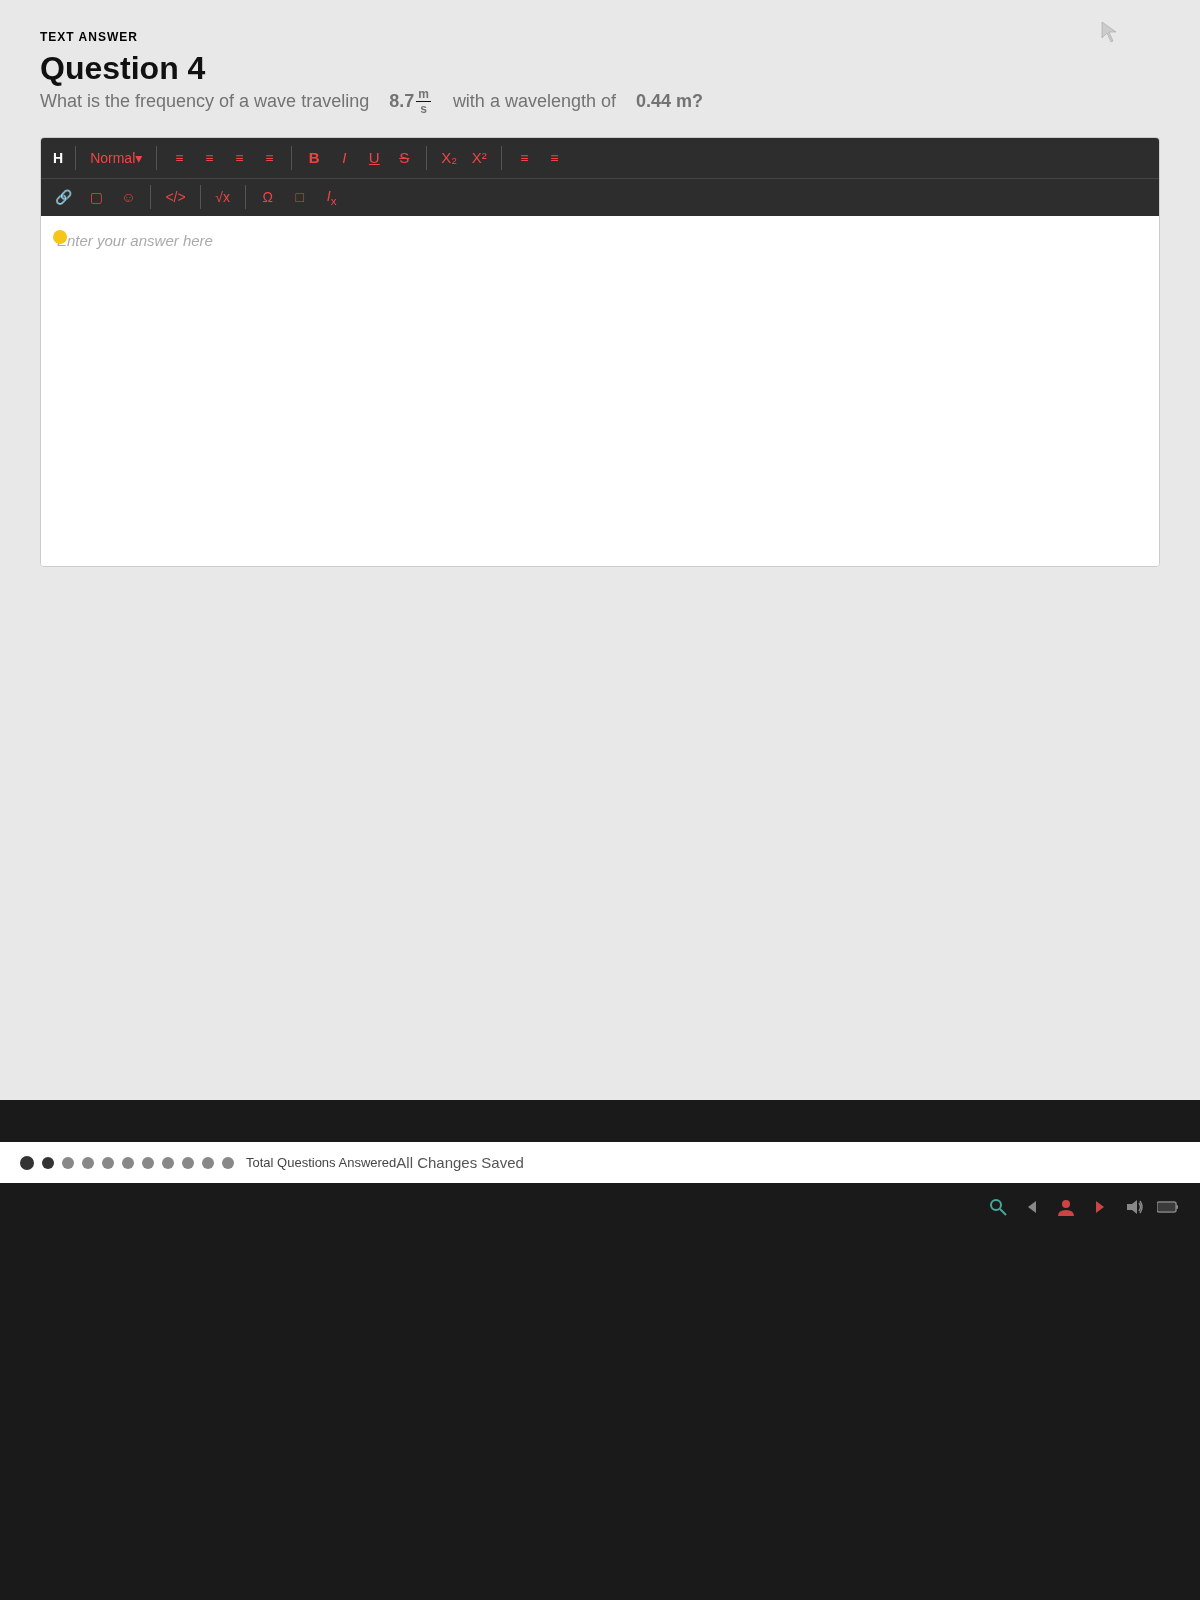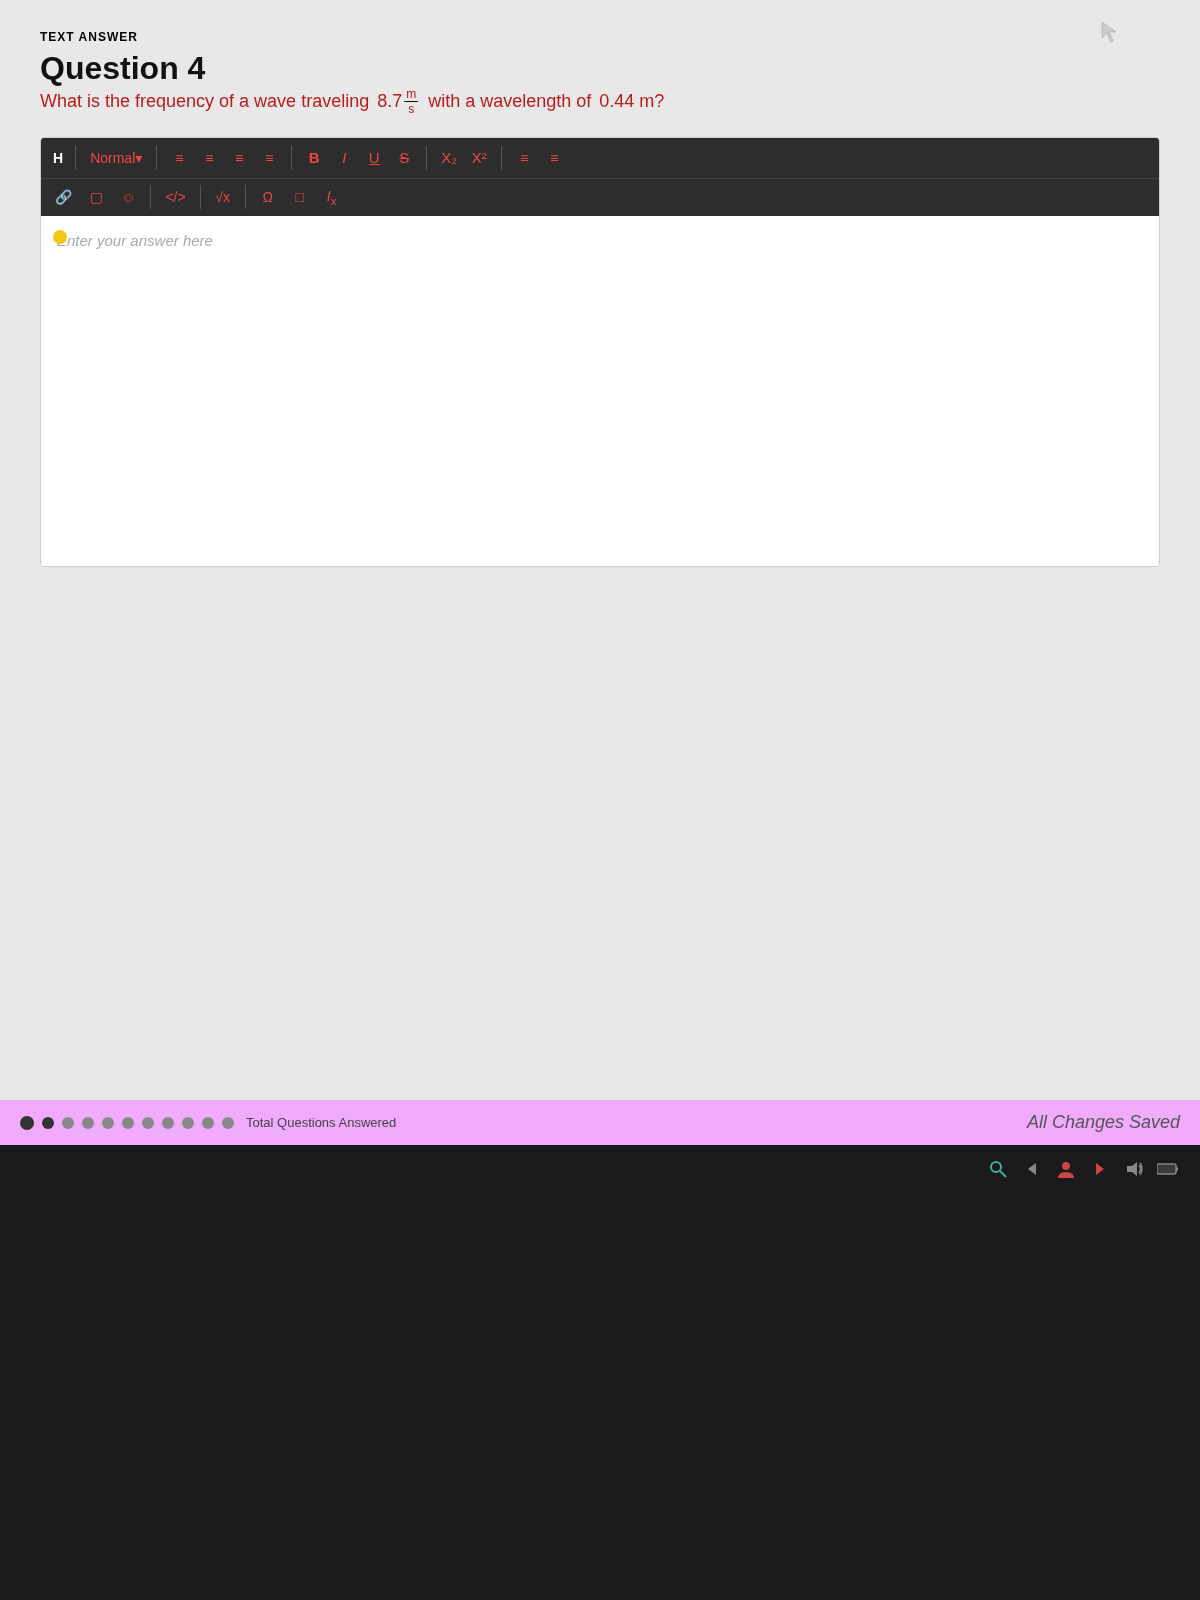--- a/index.html
+++ b/index.html
@@ -30,26 +30,26 @@
     }
 
     .question-title {
       font-size: 32px;
       font-weight: bold;
       color: #111;
     }
 
     .question-text {
       font-size: 18px;
-      color: #b91c1c;
+      color: #737373;
       margin-bottom: 20px;
       display: flex;
       align-items: baseline;
       flex-wrap: wrap;
-      gap: 8px;
+      gap: 20px;
     }
 
     .fraction-container {
       display: inline-flex;
       flex-direction: column;
       align-items: center;
       font-size: 14px;
       margin: 0 2px;
       vertical-align: middle;
     }
@@ -61,21 +61,21 @@
       line-height: 1.2;
     }
 
     .fraction-bottom {
       font-size: 12px;
       padding: 0 2px;
       line-height: 1.2;
     }
 
     .bold-value {
-      font-weight: normal;
+      font-weight: bold;
     }
 
     .editor-container {
       background: #fff;
       border: 1px solid #ccc;
       border-radius: 4px;
       overflow: hidden;
     }
 
     .toolbar {
@@ -141,25 +141,26 @@
     }
 
     .placeholder-text {
       color: #aaa;
       font-size: 15px;
       font-style: italic;
     }
 
     
     .bottom-bar {
-      background: #f0abfc;
+      background: #ffffff;
       padding: 12px 20px;
       display: flex;
       align-items: center;
-      justify-content: space-between;
+      justify-content: flex-start;
+      margin-top: 42px;
     }
 
     .nav-dots {
       display: flex;
       align-items: center;
       gap: 8px;
     }
 
     .dot {
       width: 12px;
@@ -171,23 +172,22 @@
     .dot.filled {
       background: #333;
     }
 
     .dot.large {
       width: 14px;
       height: 14px;
     }
 
     .save-status {
-      font-size: 18px;
+      font-size: 15px;
       color: #555;
-      font-style: italic;
     }
 
     
     .taskbar {
       background: #1a1a1a;
       height: 220px;
       display: flex;
       align-items: flex-start;
       padding: 8px 20px;
       justify-content: flex-end;

